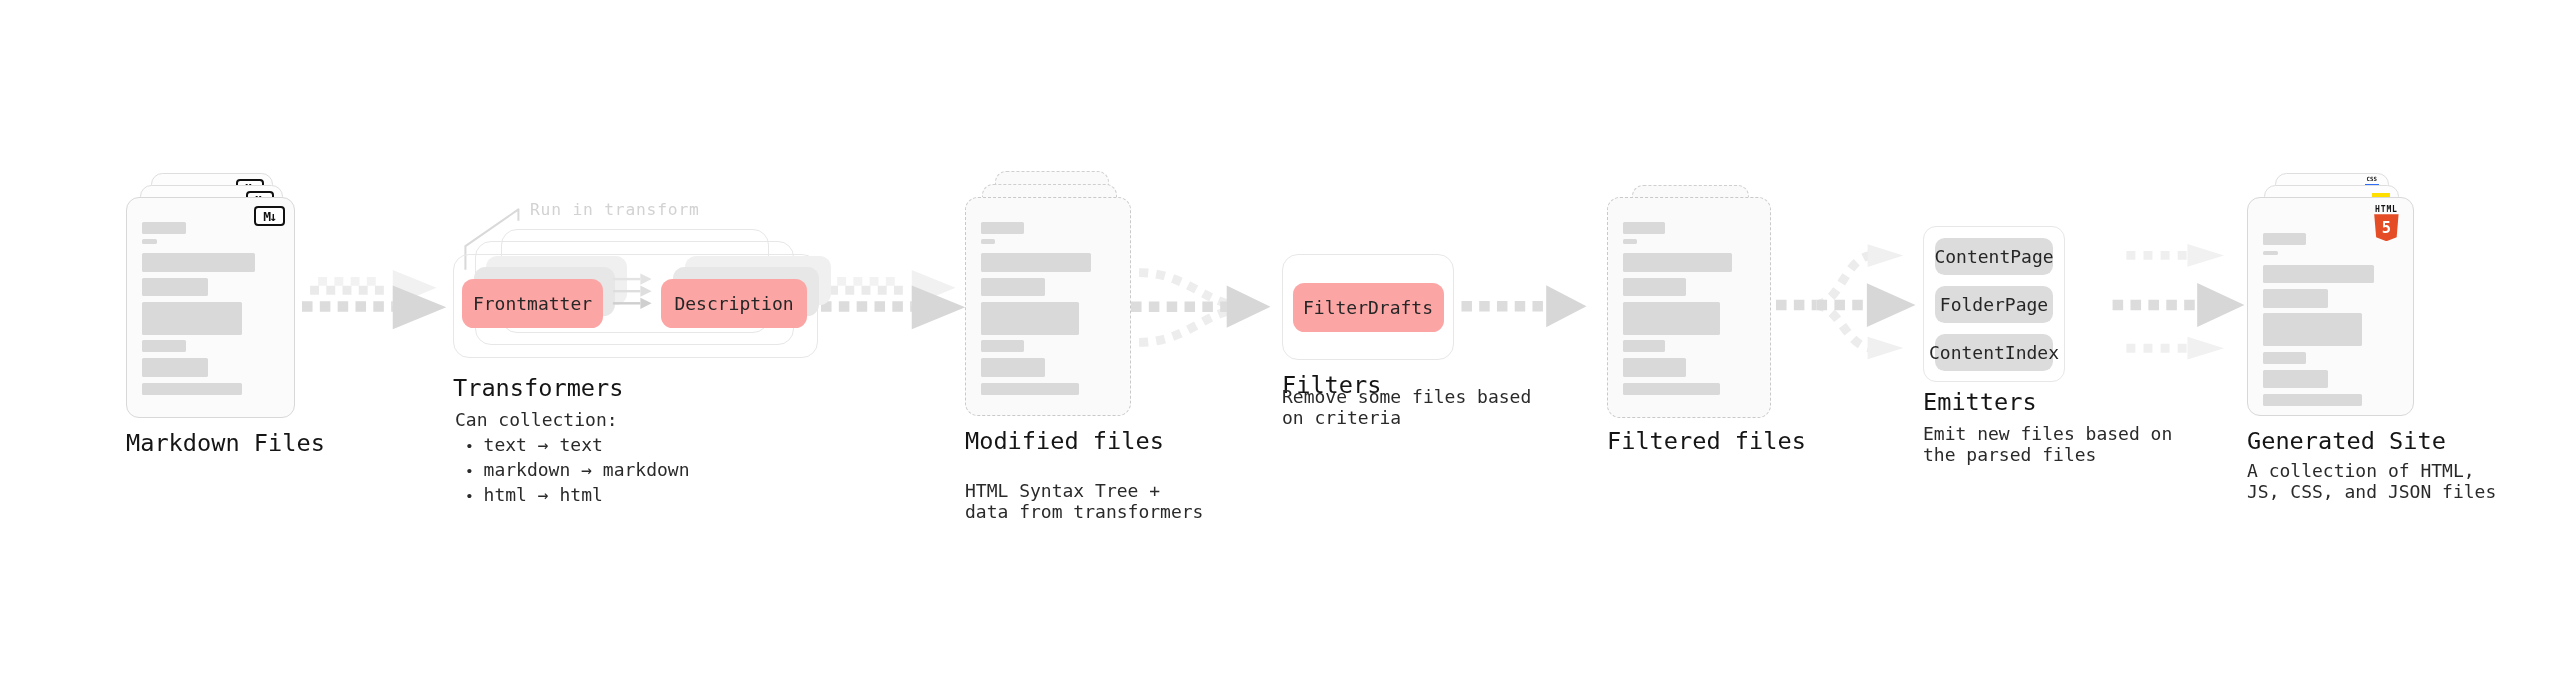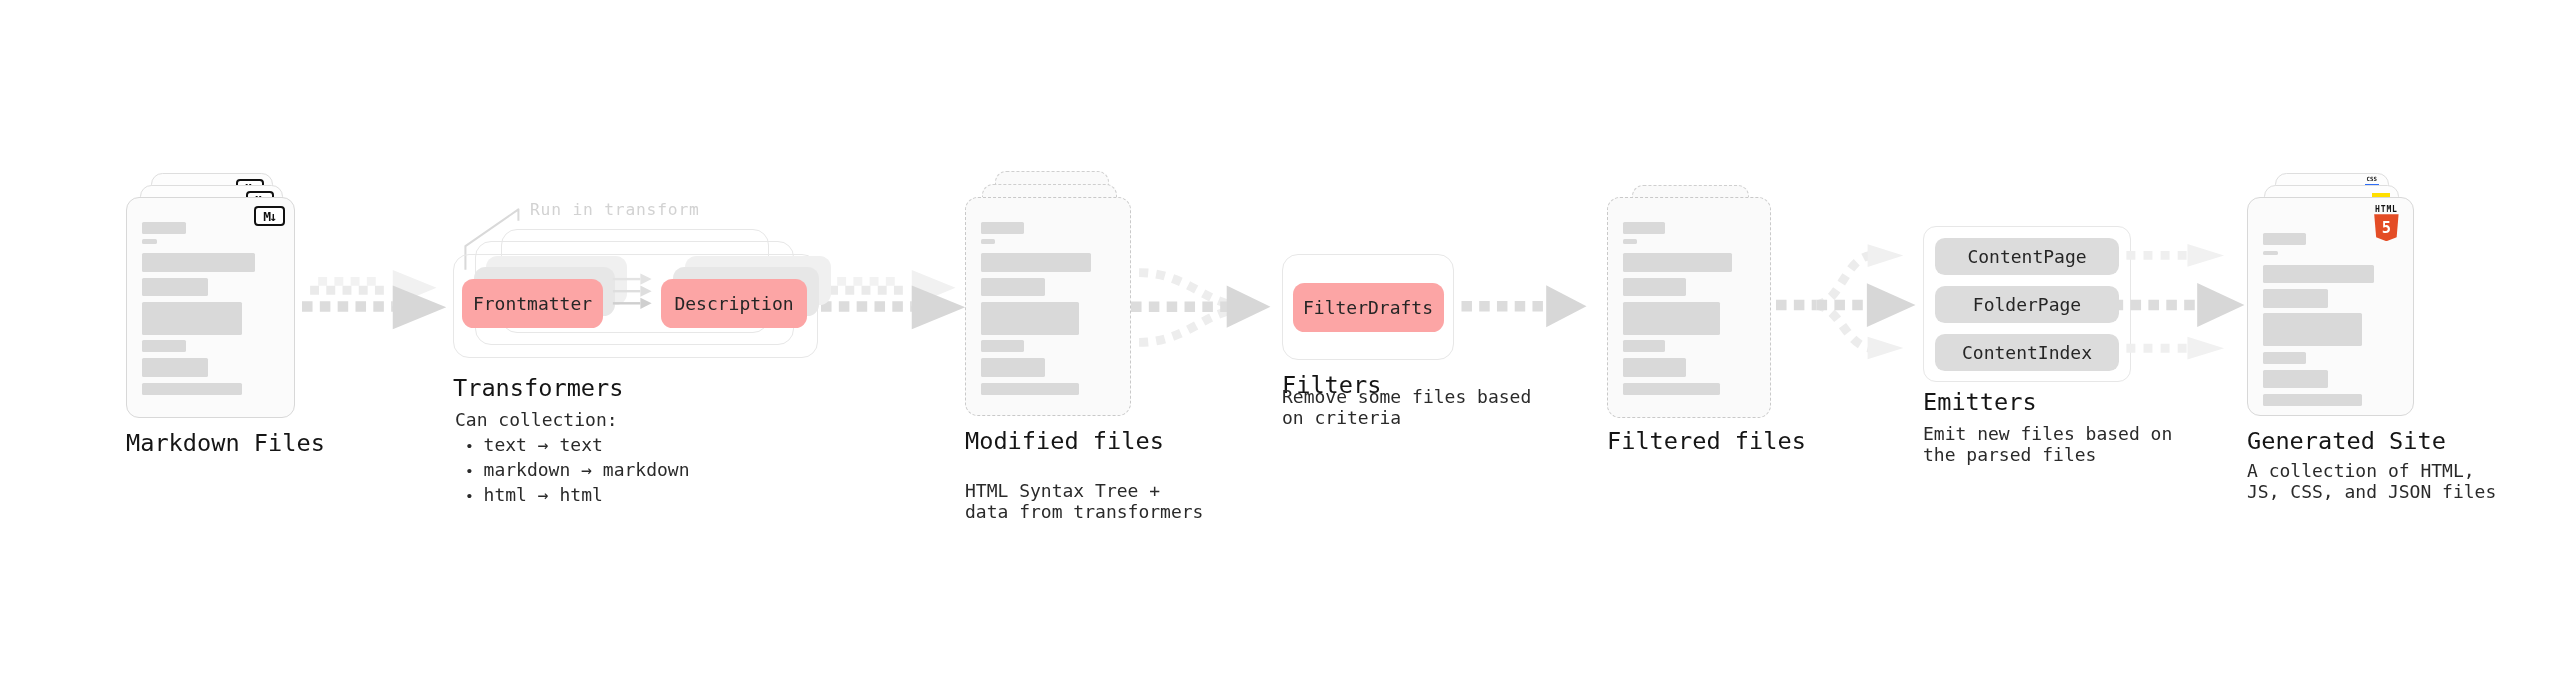--- a/index.html
+++ b/index.html
@@ -221,21 +221,21 @@
   <svg class="abs" style="left:1776px;top:244px;" width="146" height="118" viewBox="0 0 180 145">
     <line x1="0" y1="75" x2="50" y2="75" stroke="#dcdcdc" stroke-width="13" stroke-dasharray="13 9"></line>
     <path d="M 50,75 C 80,70 85,20 115,14" fill="none" stroke="#ececec" stroke-width="11" stroke-dasharray="11 10"></path>
     <path d="M 50,75 C 80,80 85,122 115,128" fill="none" stroke="#ececec" stroke-width="11" stroke-dasharray="11 10"></path>
     <line x1="50" y1="75" x2="115" y2="75" stroke="#dcdcdc" stroke-width="13" stroke-dasharray="13 9"></line>
     <polygon points="113,0 157,14 113,28" fill="#f0f0f0"></polygon>
     <polygon points="112,48 172,75 112,102" fill="#d7d7d7"></polygon>
     <polygon points="113,114 157,128 113,142" fill="#f0f0f0"></polygon>
   </svg>
 
-  <div class="emit-box" style="left:1923px;top:226px;width:208px;height:156px;">
+  <div class="emit-box" style="left:1923px;top:226px;width:142px;height:156px;">
     <div class="emit-pill">ContentPage</div>
     <div class="emit-pill">FolderPage</div>
     <div class="emit-pill">ContentIndex</div>
   </div>
   <div class="stage-title" style="left:1923px;top:388px;">Emitters</div>
   <div class="caption" style="left:1923px;top:423px;">Emit new files based on
 the parsed files</div>
 
   <svg class="abs" style="left:2106px;top:244px;" width="145" height="118" viewBox="0 0 178 145">
     <line x1="25" y1="14" x2="100" y2="14" stroke="#efefef" stroke-width="11" stroke-dasharray="11 10"></line>

